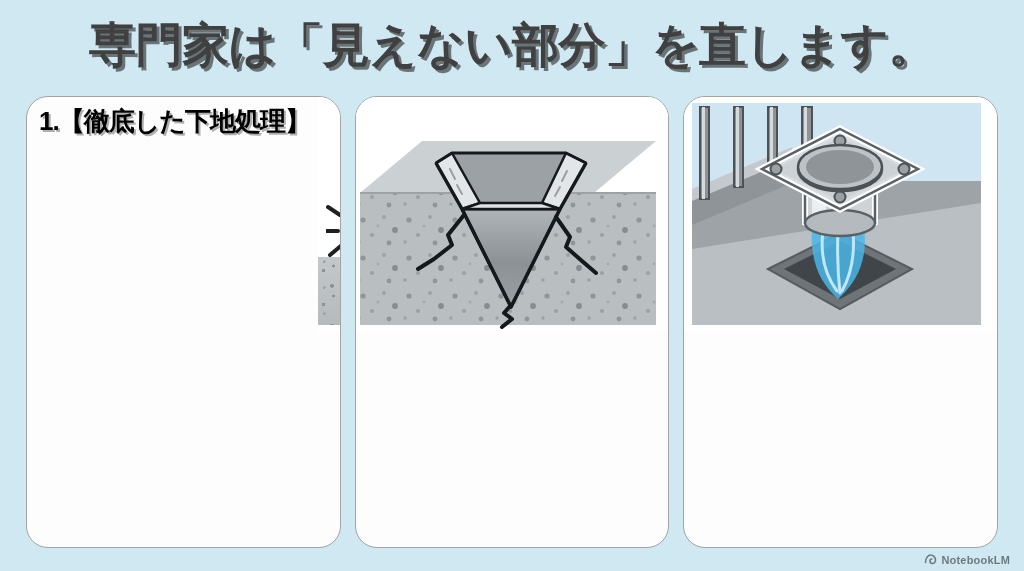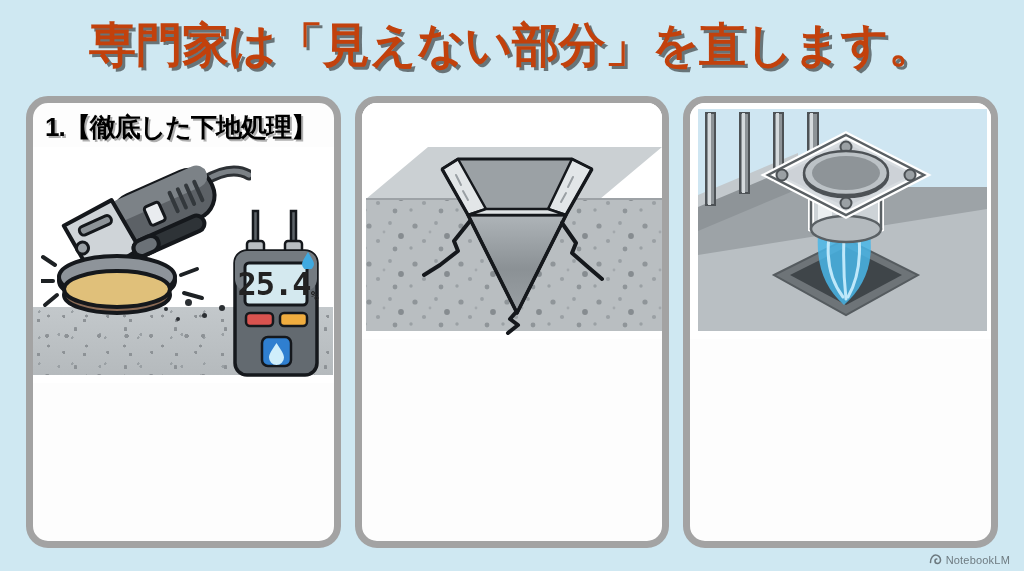--- a/index.html
+++ b/index.html
@@ -19,43 +19,43 @@
     top: 0; left: 0;
     width: 1024px; height: 88px;
     display: flex;
     align-items: center;
     justify-content: center;
   }
   .title-text {
     font-size: 47px;
     font-weight: 900;
     letter-spacing: -0.5px;
-    color: #c2410c;
+    color: #404040;
     text-shadow: 3px 3px 0 rgba(20,20,20,0.55);
     white-space: nowrap;
     line-height: 1;
   }
 
   
   .cards {
     position: absolute;
     top: 96px; left: 26px;
     width: 972px; height: 452px;
     display: flex;
     gap: 14px;
   }
   .card {
     position: relative;
     width: 315px; height: 452px;
     background: #fdfdfd;
-    border: 7px solid #a3a3a3;
+    border: 1px solid #a3a3a3;
     border-radius: 22px;
     overflow: hidden;
     display: flex;
-    flex-direction: column;
+    flex-direction: row;
   }
 
   .card-header {
     padding: 10px 8px 4px 12px;
     font-size: 26px;
     font-weight: 900;
     color: #000;
     letter-spacing: -1px;
     white-space: nowrap;
     text-shadow: 2px 2px 0 rgba(30,30,30,0.35);
@@ -135,21 +135,21 @@
   .watermark {
     position: absolute;
     right: 14px; bottom: 5px;
     display: flex;
     align-items: center;
     gap: 4px;
     opacity: 0.62;
   }
   .watermark-label {
     font-size: 11px;
-    font-weight: 400;
+    font-weight: 700;
     color: #31363a;
     letter-spacing: 0.2px;
   }
 </style>
 </head>
 <body>
 
 <div class="title-bar">
   <div class="title-text">専門家は「見えない部分」を直します。</div>
 </div>

